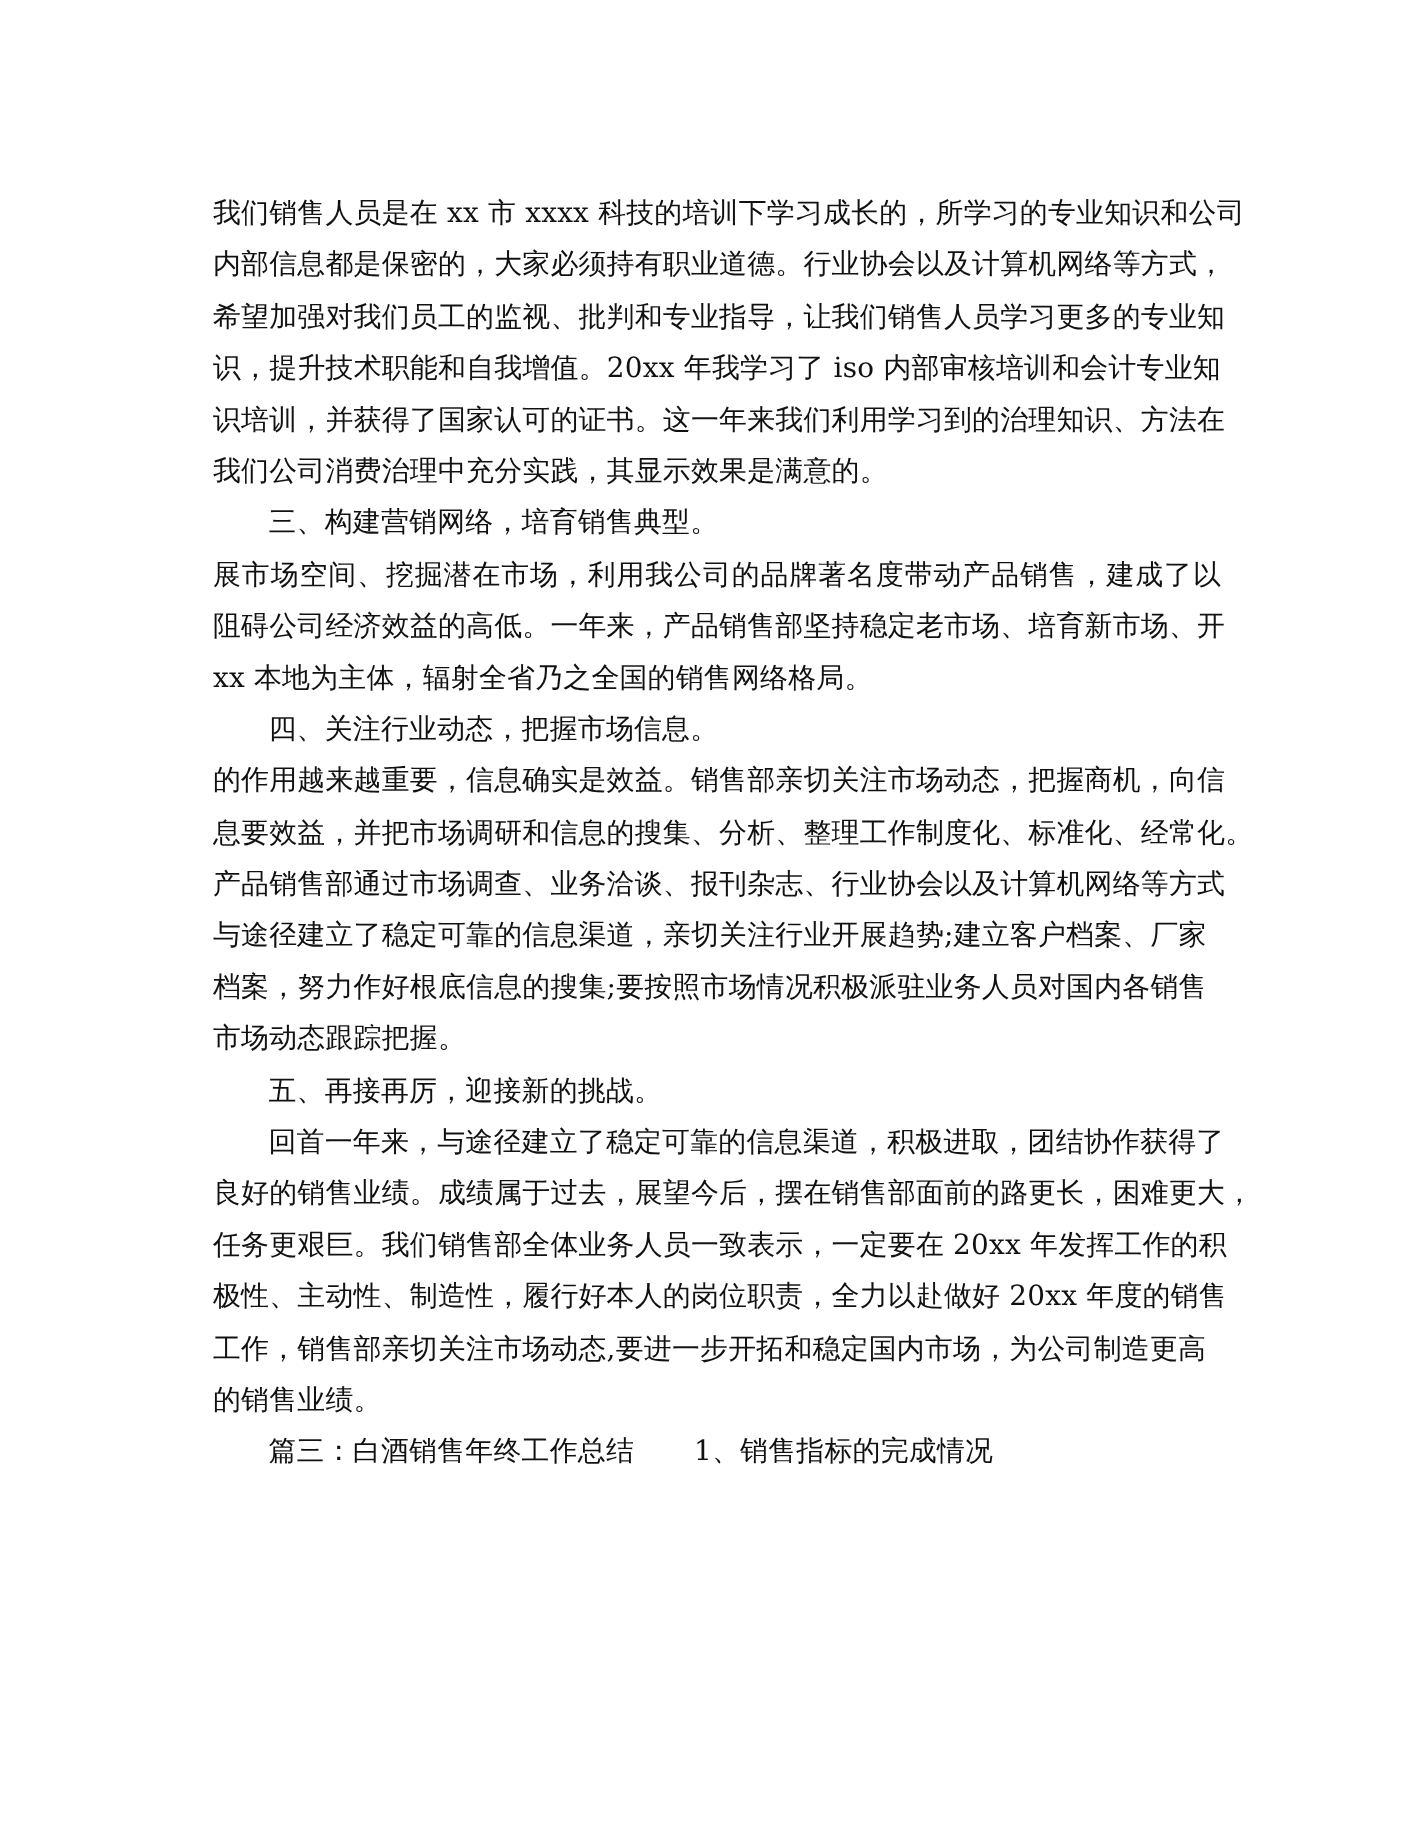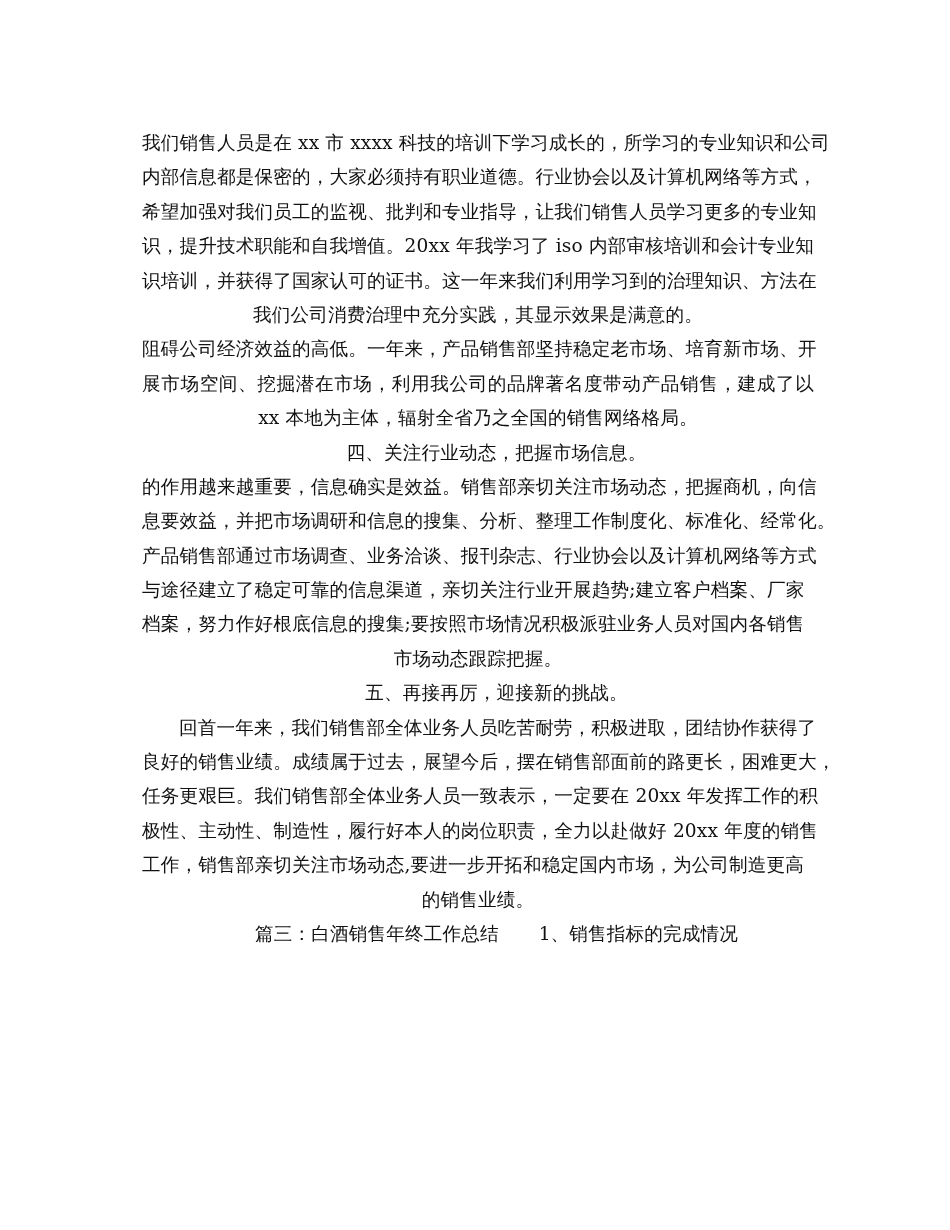--- a/index.html
+++ b/index.html
@@ -20,21 +20,20 @@
     left: 142px;
     top: 126px;
     width: 672px;
   }
   .line {
     height: 34.4px;
     line-height: 34.4px;
     font-size: 18.6px;
     white-space: nowrap;
     letter-spacing: 0.15px;
-    text-align: center;
   }
   .line.justify {
     text-align: justify;
     text-align-last: justify;
   }
   .indent {
     padding-left: 37px;
   }
   .heading {
     padding-left: 37px;
@@ -51,42 +50,43 @@
 
   <div>
     <div class="line justify">我们销售人员是在 xx 市 xxxx 科技的培训下学习成长的，所学习的专业知识和公司</div>
     <div class="line justify">内部信息都是保密的，大家必须持有职业道德。行业协会以及计算机网络等方式，</div>
     <div class="line justify">希望加强对我们员工的监视、批判和专业指导，让我们销售人员学习更多的专业知</div>
     <div class="line justify">识，提升技术职能和自我增值。20xx 年我学习了 iso 内部审核培训和会计专业知</div>
     <div class="line justify">识培训，并获得了国家认可的证书。这一年来我们利用学习到的治理知识、方法在</div>
     <div class="line">我们公司消费治理中充分实践，其显示效果是满意的。</div>
   </div>
 
+  <div class="line heading">三、构建营销网络，培育销售典型。</div>
 
   <div>
+    <div class="line justify">展市场空间、挖掘潜在市场，利用我公司的品牌著名度带动产品销售，建成了以</div>
     <div class="line justify">阻碍公司经济效益的高低。一年来，产品销售部坚持稳定老市场、培育新市场、开</div>
-    <div class="line justify">展市场空间、挖掘潜在市场，利用我公司的品牌著名度带动产品销售，建成了以</div>
     <div class="line">xx 本地为主体，辐射全省乃之全国的销售网络格局。</div>
   </div>
 
   <div class="line heading">四、关注行业动态，把握市场信息。</div>
 
   <div>
     <div class="line justify" style="width:650px">的作用越来越重要，信息确实是效益。销售部亲切关注市场动态，把握商机，向信</div>
     <div class="line justify" style="width:676px">息要效益，并把市场调研和信息的搜集、分析、整理工作制度化、标准化、经常化。</div>
     <div class="line justify" style="width:650px">产品销售部通过市场调查、业务洽谈、报刊杂志、行业协会以及计算机网络等方式</div>
     <div class="line justify" style="width:650px">与途径建立了稳定可靠的信息渠道，亲切关注行业开展趋势;建立客户档案、厂家</div>
     <div class="line justify" style="width:650px">档案，努力作好根底信息的搜集;要按照市场情况积极派驻业务人员对国内各销售</div>
     <div class="line">市场动态跟踪把握。</div>
   </div>
 
   <div class="line heading">五、再接再厉，迎接新的挑战。</div>
 
   <div>
-    <div class="line justify indent" style="width:635px">回首一年来，我们销售部全体业务人员吃苦耐劳，积极进取，团结协作获得了</div>
+    <div class="line justify indent" style="width:635px">回首一年来，与途径建立了稳定可靠的信息渠道，积极进取，团结协作获得了</div>
     <div class="line justify" style="width:672px">良好的销售业绩。成绩属于过去，展望今后，摆在销售部面前的路更长，困难更大，</div>
     <div class="line justify" style="width:650px">任务更艰巨。我们销售部全体业务人员一致表示，一定要在 20xx 年发挥工作的积</div>
     <div class="line justify" style="width:650px">极性、主动性、制造性，履行好本人的岗位职责，全力以赴做好 20xx 年度的销售</div>
     <div class="line justify" style="width:650px">工作，销售部亲切关注市场动态,要进一步开拓和稳定国内市场，为公司制造更高</div>
     <div class="line">的销售业绩。</div>
   </div>
 
   <div class="line heading">
     <span>篇三：白酒销售年终工作总结</span><span class="gap"></span><span>1、销售指标的完成情况</span>
   </div>

